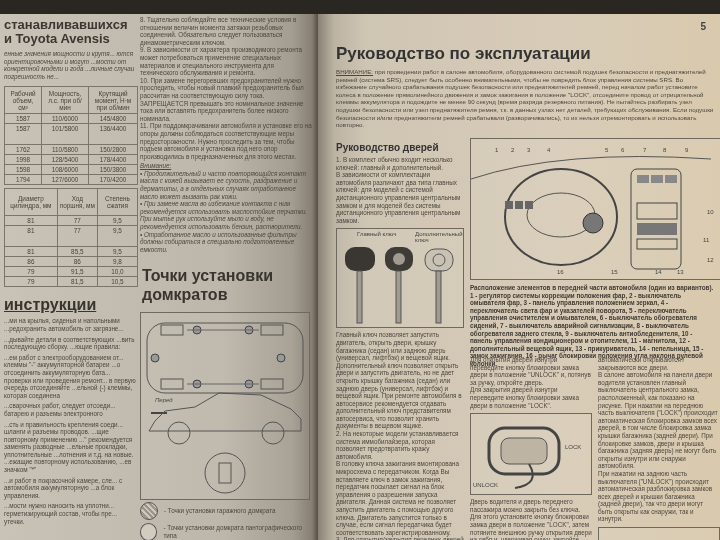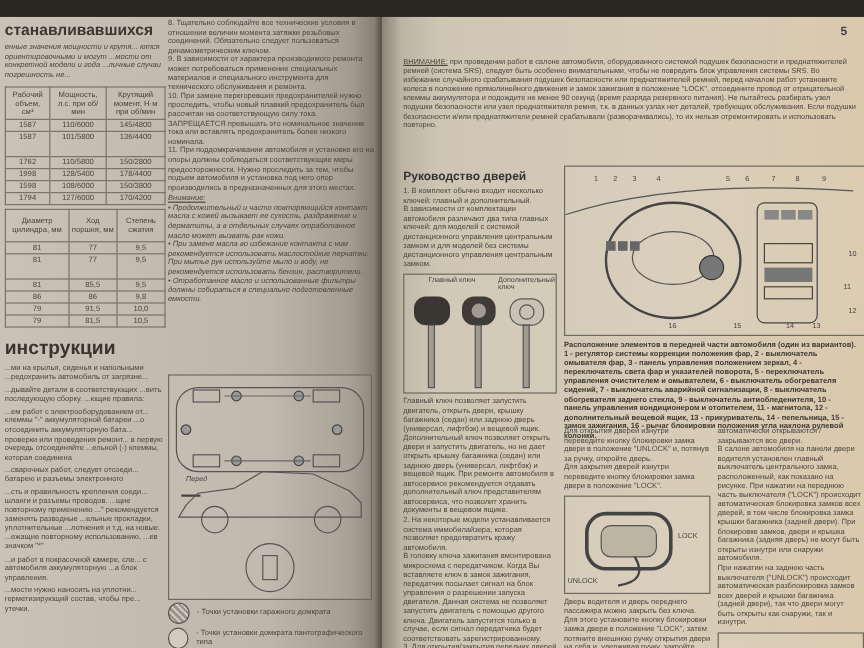--- a/index.html
+++ b/index.html
@@ -33,20 +33,21 @@
   .fig-label{position:absolute;font-size:6px;color:#444;}
 </style>
 </head>
 <body>
 
 <div class="spread">
 
   <div class="page left-page">
     <div class="col-l1" style="padding:4px 0 0 4px;">
       <h2 class="h-left">станавливавшихся</h2>
+      <h2 class="h-left">и Toyota Avensis</h2>
       <div class="txt intro">енные значения мощности и крутя... ются ориентировочными и могут ...мости от конкретной модели и года ...личные случаи погрешность не...</div>
 
       <table class="spec">
         <tbody>
             <tr>
           <th>Рабочий объем, см³</th>
           <th>Мощность, л.с. при об/мин</th>
           <th>Крутящий момент, Н·м при об/мин</th>
         </tr>
         <tr>
@@ -115,40 +116,44 @@
               <td>10,0</td>
             </tr>
         <tr>
               <td>79</td>
               <td>81,5</td>
               <td>10,5</td>
             </tr>
       </tbody>
         </table>
 
-      <h2 class="h-big" style="margin-top:8px;">инструкции</h2>
+      <h2 class="h-big" style="margin-top:8px;text-decoration:underline;">инструкции</h2>
       <div class="txt" style="margin-top:3px">...ми на крылья, сиденья и напольными ...редохранить автомобиль от загрязне...</div>
       <div class="txt" style="margin-top:3px">...дывайте детали в соответствующих ...вить последующую сборку. ...ющие правила:</div>
       <div class="txt" style="margin-top:3px">...ем работ с электрооборудованием от... клеммы "-" аккумуляторной батареи ...о отсоединить аккумуляторную бата... проверки или проведения ремонт... в первую очередь отсоединяйте ...ельной (-) клеммы, которая соединена</div>
       <div class="txt" style="margin-top:3px">...сварочных работ, следует отсоеди... батарею и разъемы электронного</div>
       <div class="txt" style="margin-top:3px">...сть и правильность крепления соеди... шланги и разъемы проводов. ...щие повторному применению ..." рекомендуется заменять разводные ...ельные прокладки, уплотнительные ...лотнения и т.д. на новые. ...ежащие повторному использованию, ...ев значком "*"</div>
       <div class="txt" style="margin-top:3px">...и работ в покрасочной камере, сле... с автомобиля аккумуляторную ...а блок управления.</div>
       <div class="txt" style="margin-top:3px">...мости нужно наносить на уплотни... герметизирующий состав, чтобы пре... утечки.</div>
     </div>
 
     <div class="col-l2">
       <div class="txt" style="margin-top:2px">8. Тщательно соблюдайте все технические условия в отношении величин момента затяжки резьбовых соединений. Обязательно следует пользоваться динамометрическим ключом.</div>
       <div class="txt">9. В зависимости от характера производимого ремонта может потребоваться применение специальных материалов и специального инструмента для технического обслуживания и ремонта.</div>
       <div class="txt">10. При замене перегоревших предохранителей нужно проследить, чтобы новый плавкий предохранитель был рассчитан на соответствующую силу тока. ЗАПРЕЩАЕТСЯ превышать это номинальное значение тока или вставлять предохранитель более низкого номинала.</div>
       <div class="txt">11. При поддомкрачивании автомобиля и установке его на опоры должны соблюдаться соответствующие меры предосторожности. Нужно проследить за тем, чтобы подъем автомобиля и установка под него опор производились в предназначенных для этого местах.</div>
       <div class="txt underline" style="font-style:italic;margin-top:2px">Внимание:</div>
       <div class="txt" style="font-style:italic">• Продолжительный и часто повторяющийся контакт масла с кожей вызывает ее сухость, раздражение и дерматиты, а в отдельных случаях отработанное масло может вызвать рак кожи.</div>
       <div class="txt" style="font-style:italic">• При замене масла во избежание контакта с ним рекомендуется использовать маслостойкие перчатки. При мытье рук используйте мыло и воду, не рекомендуется использовать бензин, растворители.</div>
       <div class="txt" style="font-style:italic">• Отработанное масло и использованные фильтры должны собираться в специально подготовленные емкости.</div>
 
+      <div style="position:absolute;top:252px;left:2px;">
+        <h2 class="h-big">Точки установки</h2>
+        <h2 class="h-big">домкратов</h2>
+      </div>
 
       <div class="figure" style="left:0;top:298px;width:168px;height:186px;">
         <svg width="168" height="186" viewBox="0 0 168 186">
           <rect x="6" y="10" width="156" height="70" rx="18" fill="none" stroke="#555" stroke-width="1"></rect>
           <rect x="20" y="12" width="22" height="10" fill="none" stroke="#555"></rect>
           <rect x="20" y="66" width="22" height="10" fill="none" stroke="#555"></rect>
           <rect x="120" y="12" width="22" height="10" fill="none" stroke="#555"></rect>
           <rect x="120" y="66" width="22" height="10" fill="none" stroke="#555"></rect>
           <circle cx="56" cy="17" r="4" fill="#999" stroke="#444"></circle>
           <circle cx="108" cy="17" r="4" fill="#999" stroke="#444"></circle>
@@ -184,20 +189,21 @@
       </div>
     </div>
   </div>
 
   <div class="gutter"></div>
 
   <div class="page right-page">
     <span class="page-num">5</span>
 
     <div style="position:absolute;left:18px;top:30px;width:378px;">
+      <div class="h-right">Руководство по эксплуатации</div>
       <div class="txt" style="margin-top:4px;font-size:6.2px;">
         <span class="underline">ВНИМАНИЕ:</span>
         <span>при проведении работ в салоне автомобиля, оборудованного системой подушек безопасности и преднатяжителей ремней (система SRS), следует быть особенно внимательными, чтобы не повредить блок управления системы SRS. Во избежание случайного срабатывания подушек безопасности или преднатяжителей ремней, перед началом работ установите колеса в положение прямолинейного движения и замок зажигания в положение "LOCK", отсоедините провод от отрицательной клеммы аккумулятора и подождите не менее 90 секунд (время разряда резервного питания). Не пытайтесь разбирать узел подушки безопасности или узел преднатяжителя ремня, т.к. в данных узлах нет деталей, требующих обслуживания. Если подушки безопасности и/или преднатяжители ремней срабатывали (разворачивались), то их нельзя отремонтировать и использовать повторно.</span>
       </div>
     </div>
 
     <div style="position:absolute;left:18px;top:128px;width:128px;">
       <div class="h-sub">Руководство дверей</div>
       <div class="txt" style="margin-top:2px">1. В комплект обычно входит несколько ключей: главный и дополнительный.</div>
       <div class="txt">В зависимости от комплектации автомобиля различают два типа главных ключей: для моделей с системой дистанционного управления центральным замком и для моделей без системы дистанционного управления центральным замком.</div>

